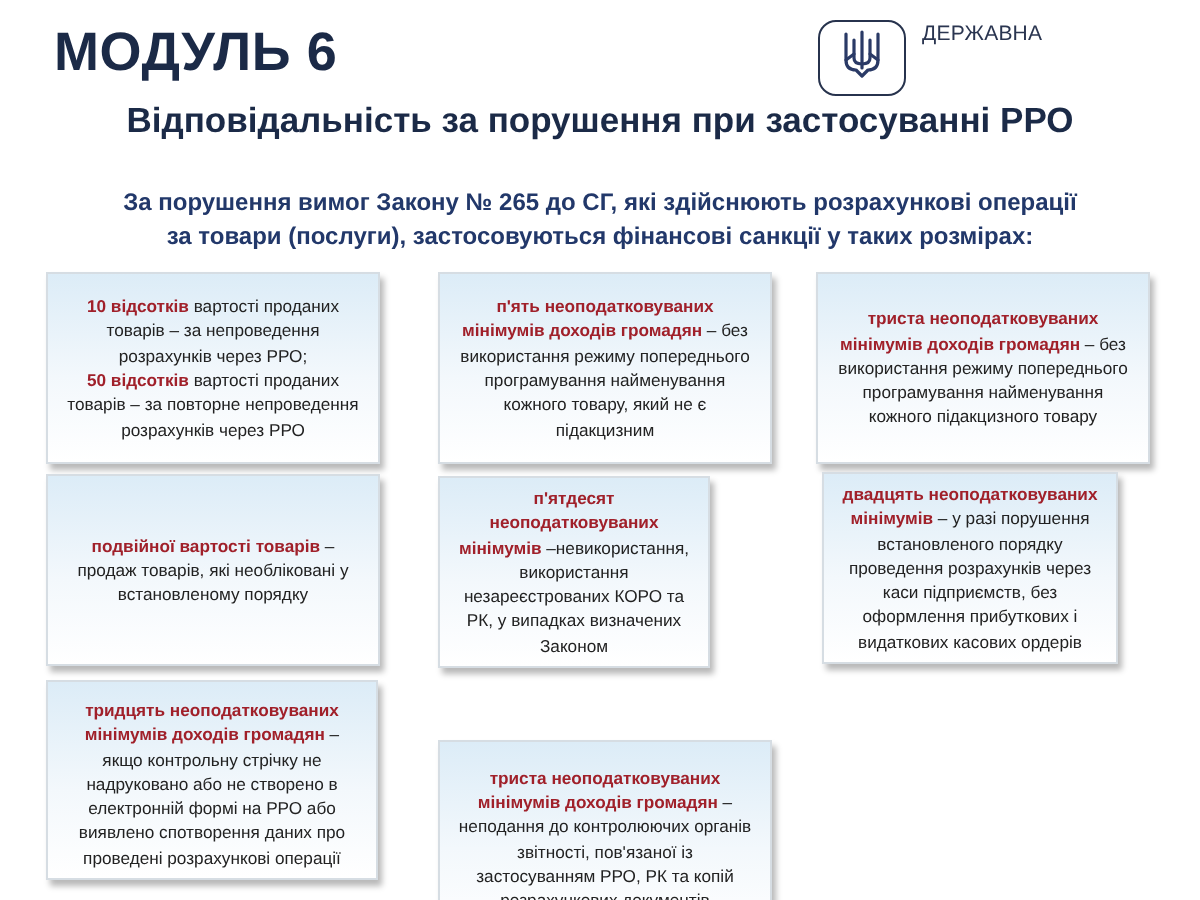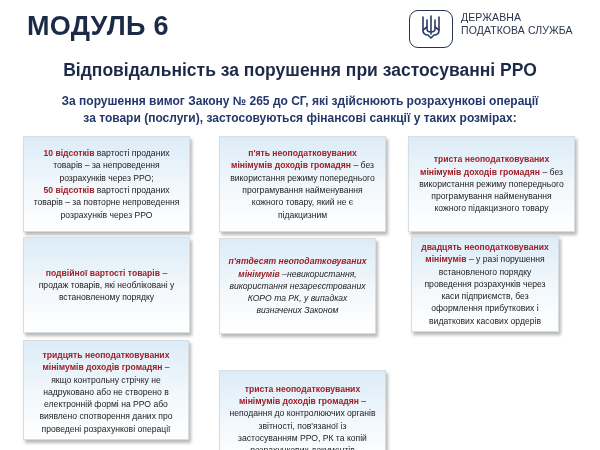--- a/index.html
+++ b/index.html
@@ -14,21 +14,21 @@
     .logo {
       position: absolute; left: 409px; top: 10px; width: 44px; height: 38px;
       border: 1.5px solid #27334d; border-radius: 9px; box-sizing: border-box;
       display: flex; align-items: center; justify-content: center;
     }
     .logo-text {
       position: absolute; left: 461px; top: 11px; font-size: 10.5px; line-height: 12.5px;
       color: #2a3550; letter-spacing: 0.1px;
     }
     .subtitle {
-      position: absolute; left: 0; width: 600px; top: 60px; text-align: center;
+      position: absolute; left: 0; width: 600px; top: 50px; text-align: center;
       font-size: 17.5px; font-weight: bold; color: #1b2a47;
     }
     .intro {
       position: absolute; left: 0; width: 600px; top: 93px; text-align: center;
       font-size: 12px; line-height: 17px; font-weight: bold; color: #22386a;
     }
     .card {
       position: absolute; box-sizing: border-box;
       background: linear-gradient(to bottom, #dcecf7 0%, #f3f8fc 55%, #ffffff 100%);
       border: 1px solid #d6dde3;
@@ -51,21 +51,20 @@
         <path d="M2 3 L2 16 Q2 21 7 21 L10 24 L13 21 Q18 21 18 16 L18 3"></path>
         <path d="M10 2 L10 20"></path>
         <path d="M6 6 L6 15 Q6 18 10 18 Q14 18 14 15 L14 6"></path>
         <path d="M2 16 L6 13 M18 16 L14 13"></path>
       </g>
     </svg>
   </span>
 </div>
 <div class="logo-text">
   <div>ДЕРЖАВНА</div>
-  <div>ПОДАТКОВА СЛУЖБА</div>
 </div>
 
 <div class="subtitle">Відповідальність за порушення при застосуванні РРО</div>
 
 <div class="intro">
   <div>За порушення вимог Закону № 265 до СГ, які здійснюють розрахункові операції</div>
   <div>за товари (послуги), застосовуються фінансові санкції у таких розмірах:</div>
 </div>
 
 <div class="card" style="left:23px; top:136px; width:167px; height:96px;">
@@ -86,21 +85,21 @@
     <span class="hl">тридцять неоподатковуваних мінімумів доходів громадян</span><span> – якщо контрольну стрічку не надруковано або не створено в електронній формі на РРО або виявлено спотворення даних про проведені розрахункові операції</span>
   </div>
 </div>
 
 <div class="card" style="left:219px; top:136px; width:167px; height:96px;">
   <div>
     <span class="hl">п'ять неоподатковуваних мінімумів доходів громадян</span><span> – без використання режиму попереднього програмування найменування кожного товару, який не є підакцизним</span>
   </div>
 </div>
 
-<div class="card" style="left:219px; top:238px; width:157px; height:96px;font-style:italic;">
+<div class="card" style="left:219px; top:238px; width:136px; height:96px;">
   <div>
     <span class="hl">п'ятдесят неоподатковуваних мінімумів</span><span> –невикористання, використання незареєстрованих КОРО та РК, у випадках визначених Законом</span>
   </div>
 </div>
 
 <div class="card" style="left:219px; top:342px; width:167px; height:99px;margin-top:28px;">
   <div>
     <span class="hl">триста неоподатковуваних мінімумів доходів громадян</span><span> – неподання до контролюючих органів звітності, пов'язаної із застосуванням РРО, РК та копій розрахункових документів</span>
   </div>
 </div>

